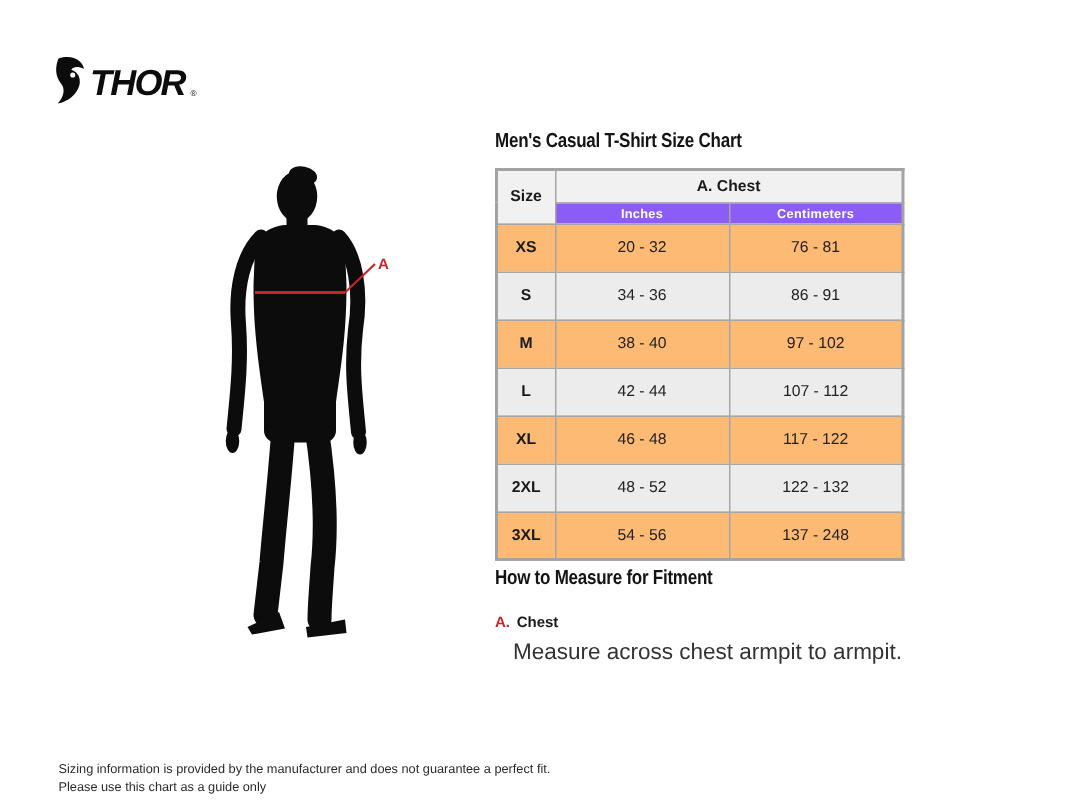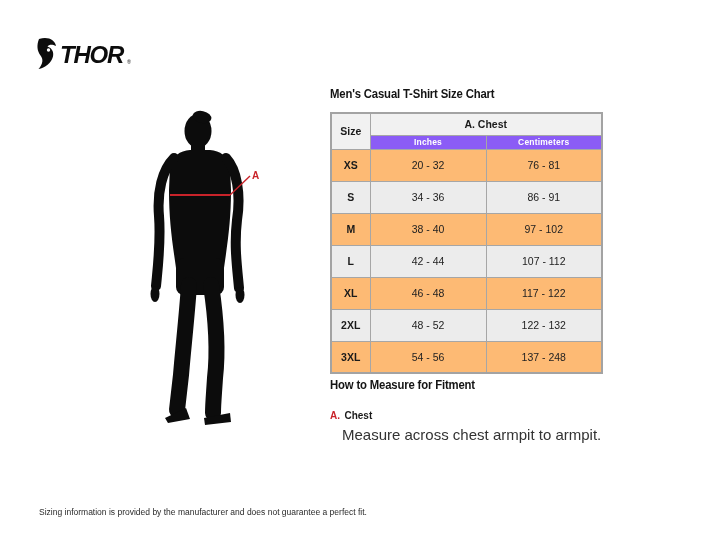--- a/index.html
+++ b/index.html
@@ -155,13 +155,14 @@
   <div class="measure-title">How to Measure for Fitment</div>
   <div>
     <span class="measure-key">A.</span>
     <span class="measure-name">Chest</span>
     <div class="measure-desc">Measure across chest armpit to armpit.</div>
   </div>
 </div>
 
 <div class="disclaimer">
   <div>Sizing information is provided by the manufacturer and does not guarantee a perfect fit.</div>
+  <div>Please use this chart as a guide only</div>
 </div>
 
 </body></html>

